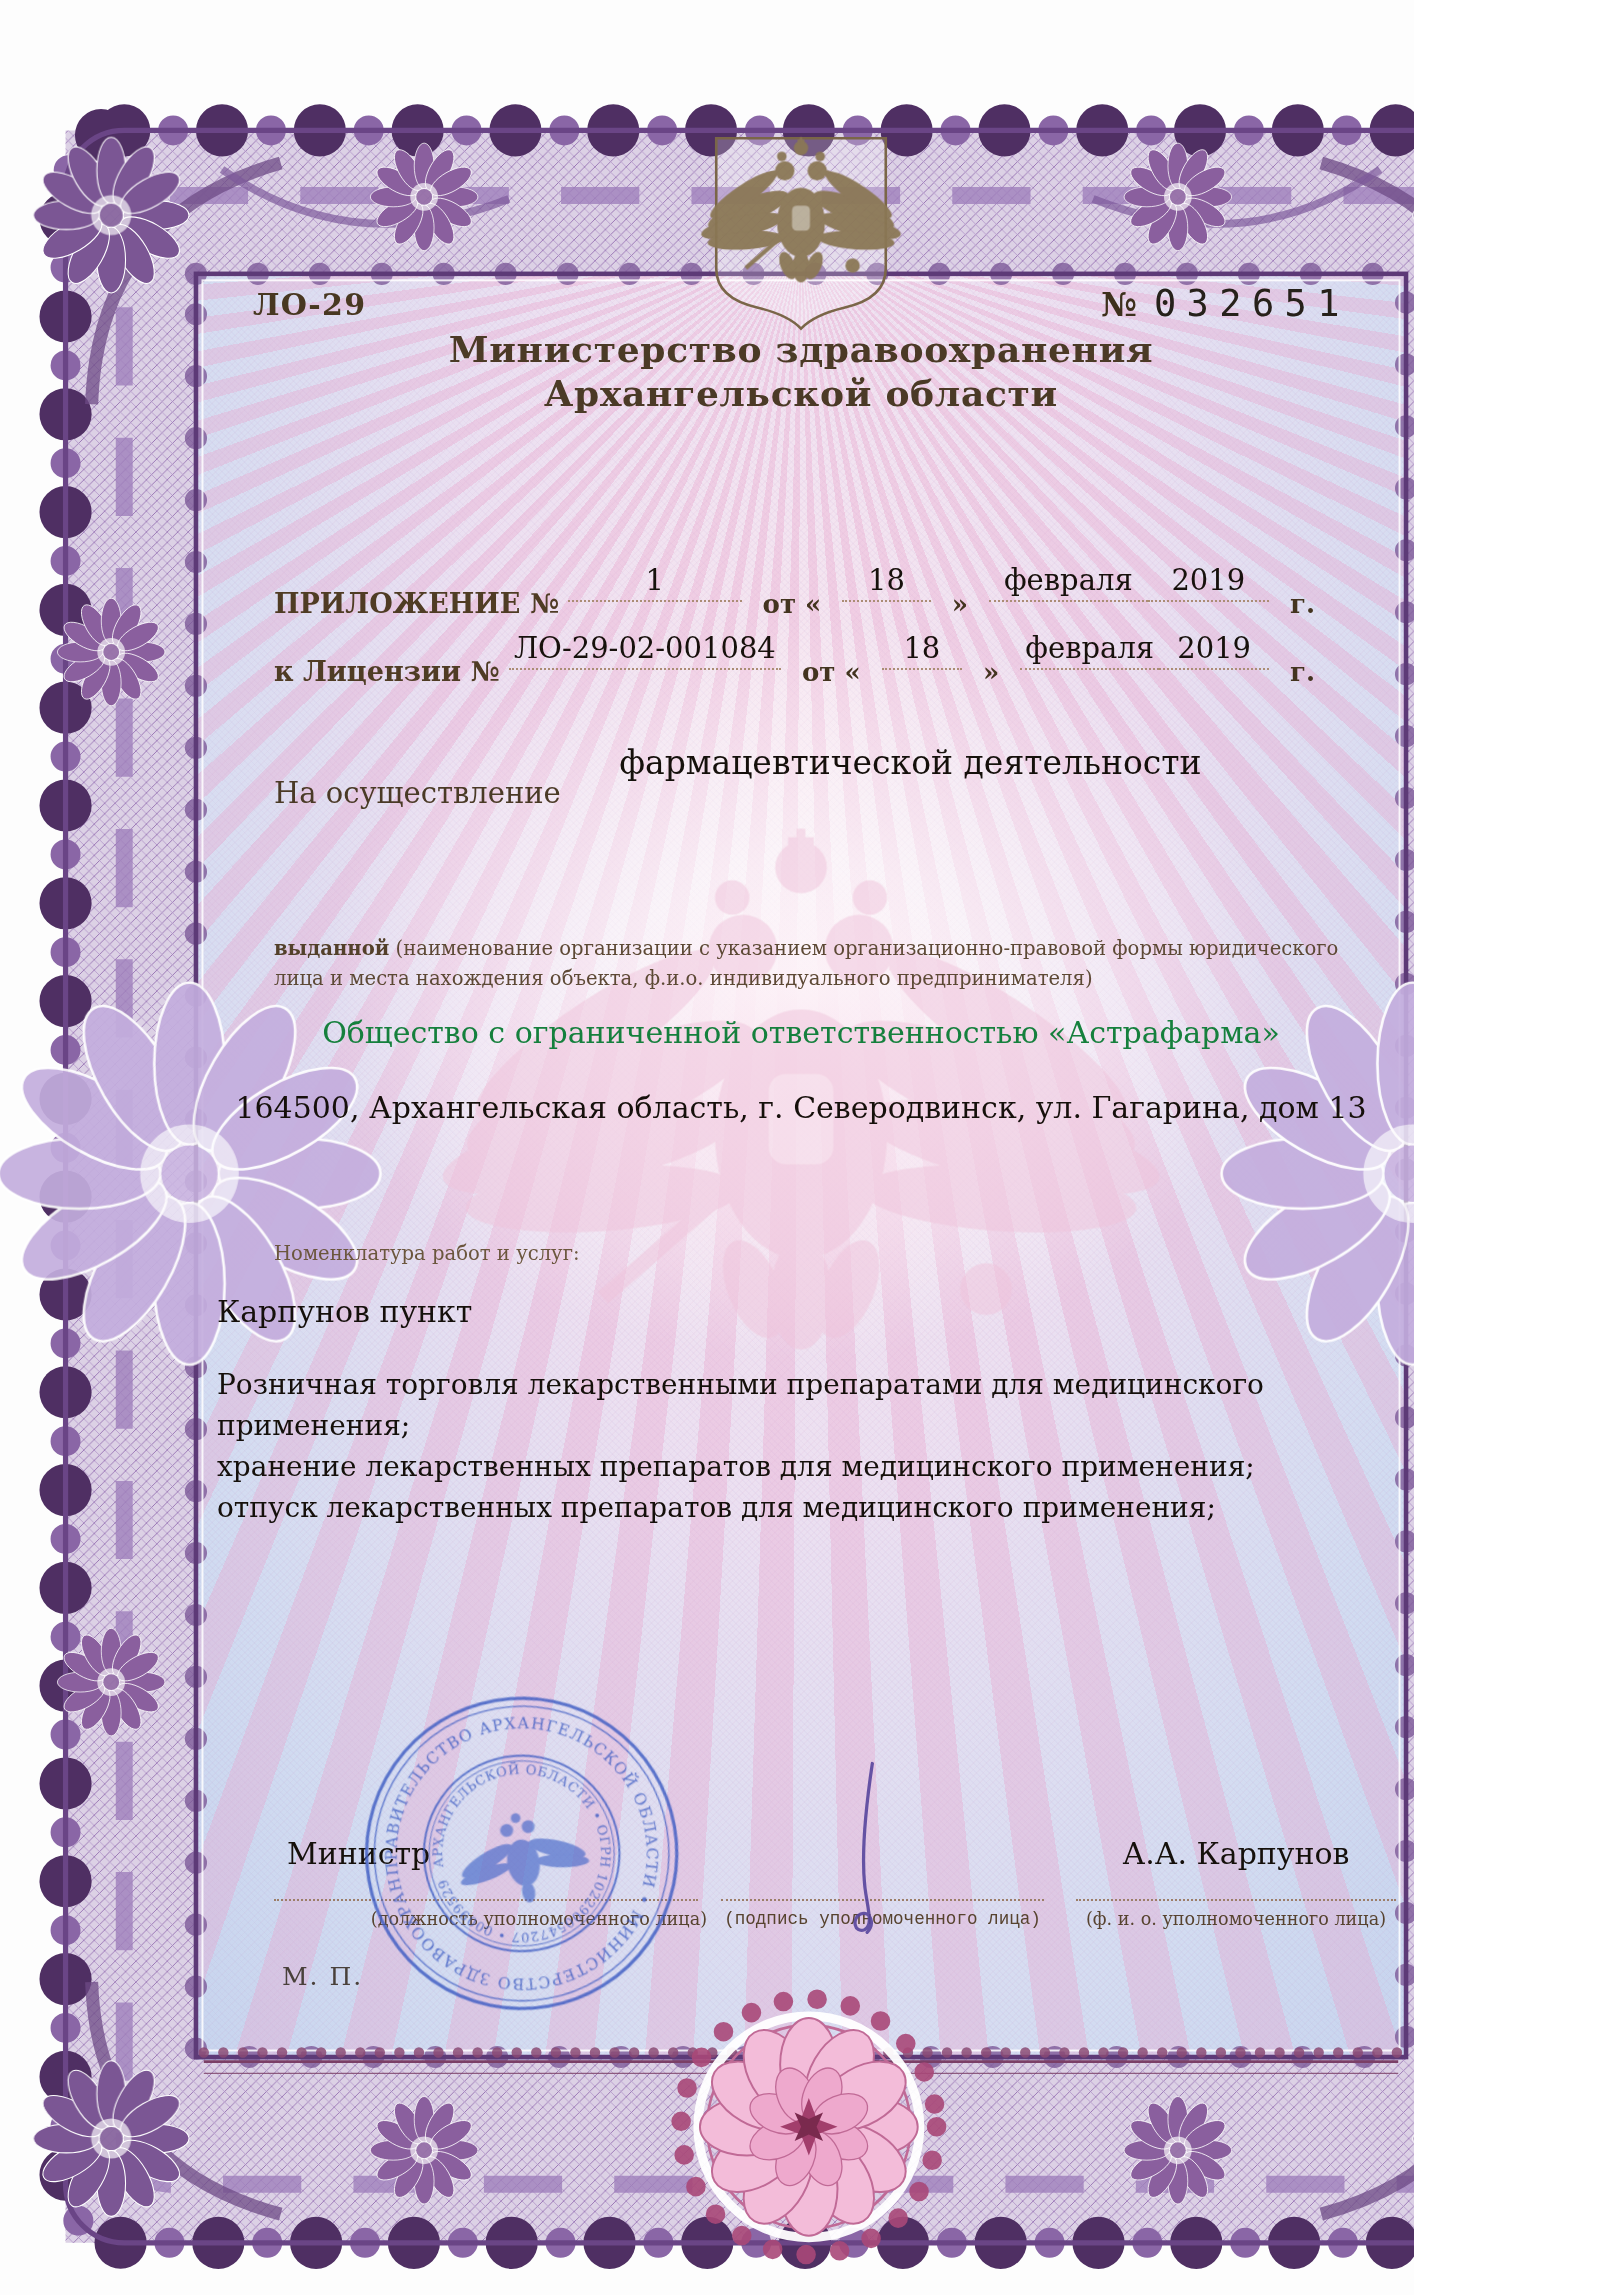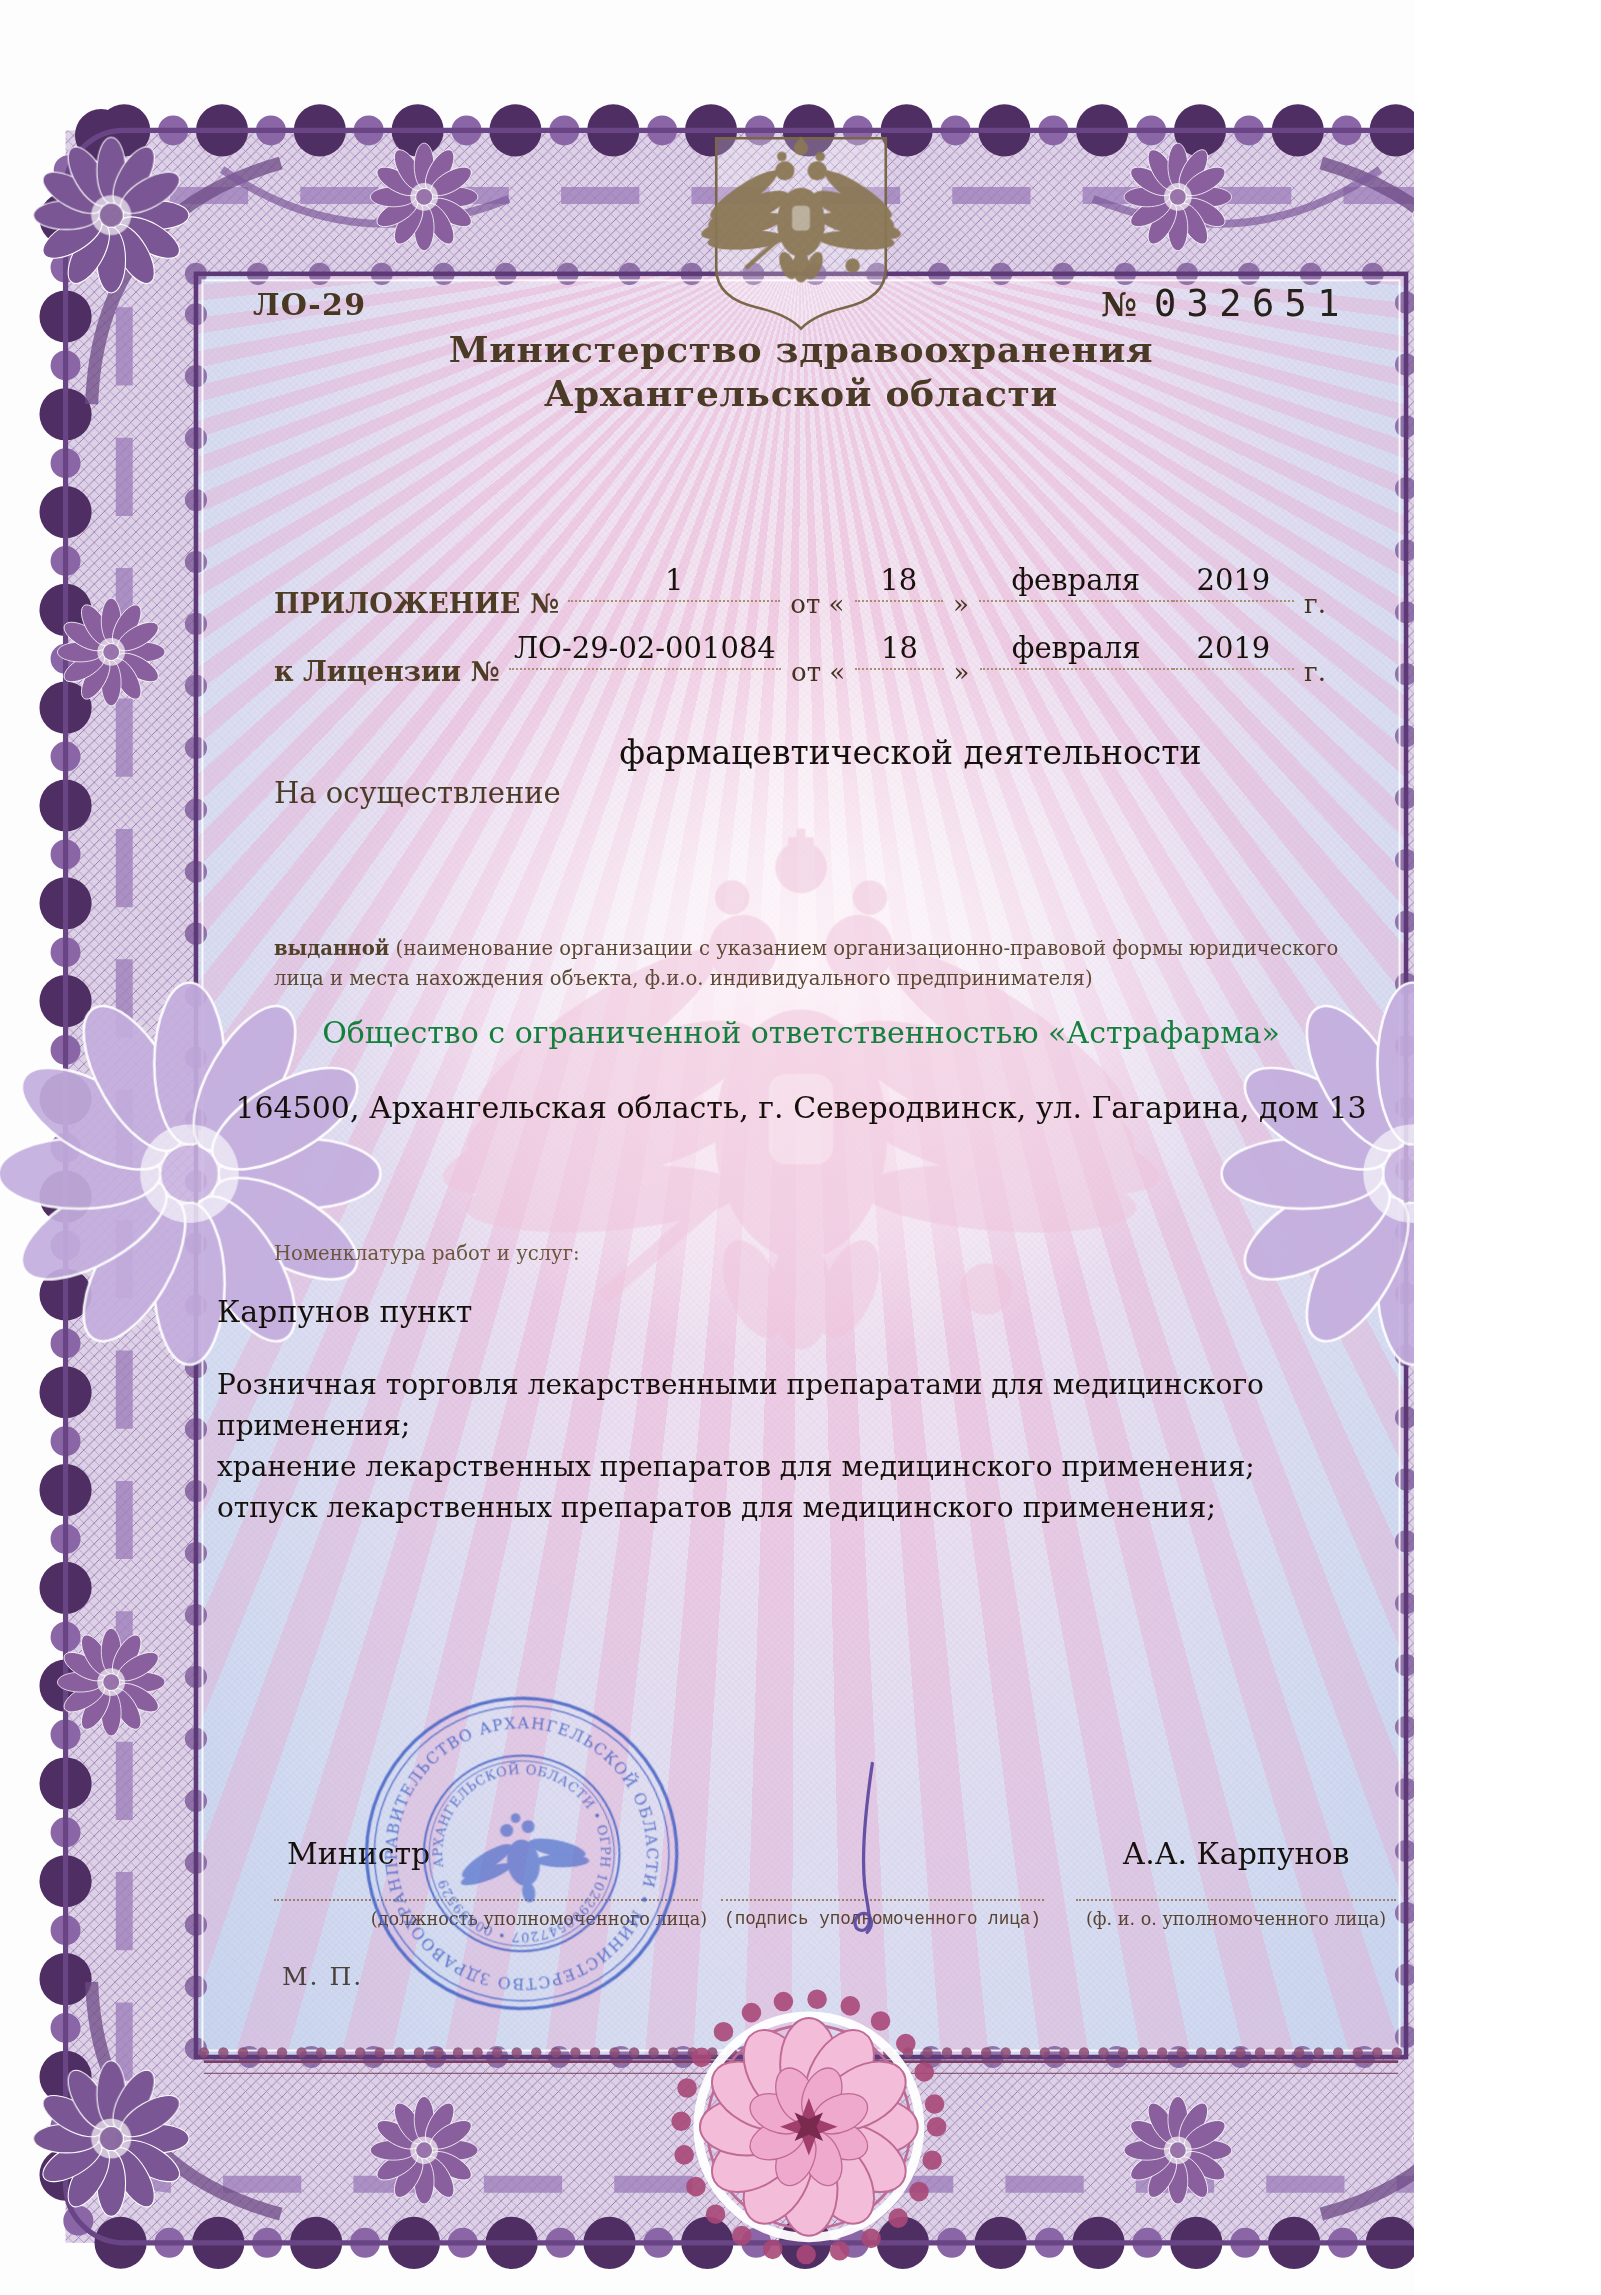--- a/index.html
+++ b/index.html
@@ -19,27 +19,27 @@
   }
   svg{position:absolute;left:0;top:0;}
   
   .lo29{left:253px;top:287px;font-size:30px;font-weight:bold;color:#483821;letter-spacing:1.3px;}
   .serial{left:1101px;top:282px;white-space:nowrap;}
   .serial .nosign{font-size:33px;font-weight:bold;color:#3d301c;margin-right:17px;}
   .serial .digits{font-family:"DejaVu Sans Mono","Liberation Mono",monospace;font-size:37px;color:#26211a;letter-spacing:10.4px;}
   .title{left:0;top:327px;width:1602px;text-align:center;font-size:36px;font-weight:bold;color:#4b3a26;line-height:44px;letter-spacing:0.7px;}
   .row{display:flex;align-items:flex-end;white-space:nowrap;}
   .row .lbl{font-size:27px;font-weight:bold;color:#4f3c24;margin-right:9px;}
-  .row .mid{font-size:26px;font-weight:400;color:#43341f;margin:0 10px;}
+  .row .mid{font-size:26px;font-weight:700;color:#43341f;margin:0 21px;}
   .slot{border-bottom:2px dotted #ab8d75;text-align:center;font-size:29px;color:#17110c;
         margin-bottom:17px;padding:0 5.2px 2.6px 5.2px;}
   .grow1{flex:1.1;} .grow2{flex:1;}
   .wday{width:78px;} .wyear{width:111px;}
   .act-row{left:274px;top:737px;width:1062px;height:73px;}
-  .act-val{flex:1;text-align:center;font-size:33px;color:#15100b;margin-bottom:38px;padding-right:85px;}
+  .act-val{flex:1;text-align:center;font-size:33px;color:#15100b;margin-bottom:28px;padding-right:85px;}
   .vydan{left:274px;top:934px;width:1076px;font-size:19.6px;color:#5d4935;line-height:1.55;}
   .vydan .intro{font-weight:bold;color:#53402a;}
   .orgname{left:0;top:1015px;width:1602px;text-align:center;font-size:30px;color:#15803d;}
   .address{left:0;top:1090px;width:1602px;text-align:center;font-size:30px;color:#16100b;}
   .nomen{left:274px;top:1242px;font-size:19.6px;color:#6b563d;}
   .apt{left:217px;top:1294px;font-size:30px;color:#15100b;}
   .services{left:217px;top:1364px;width:1187px;font-size:28px;color:#15100b;line-height:41px;}
   .ministr{left:287px;top:1836px;font-size:30px;color:#15100b;}
   .fio{left:1076px;top:1836px;width:320px;text-align:center;font-size:30px;color:#15100b;}
   .sigline{border-bottom:2px dotted #9c7e68;height:0;top:1899px;}

